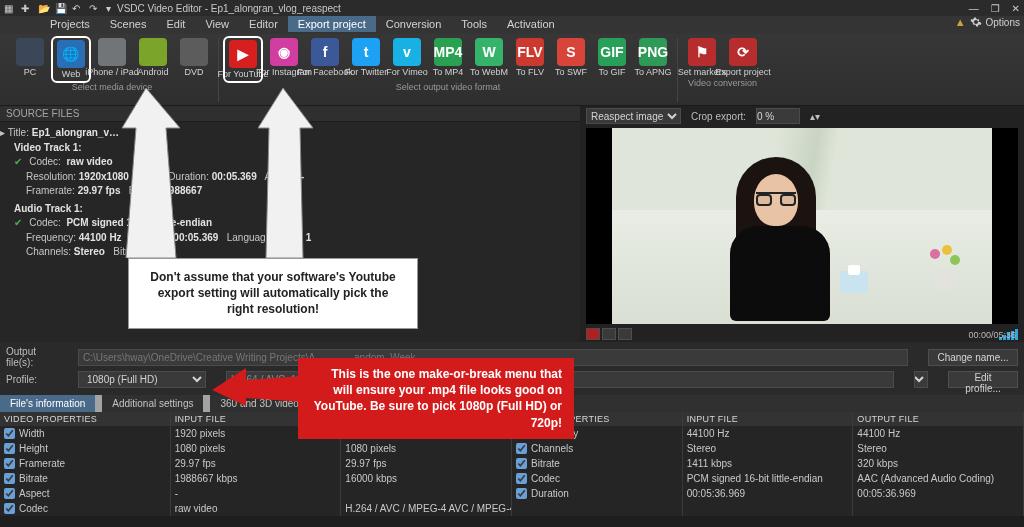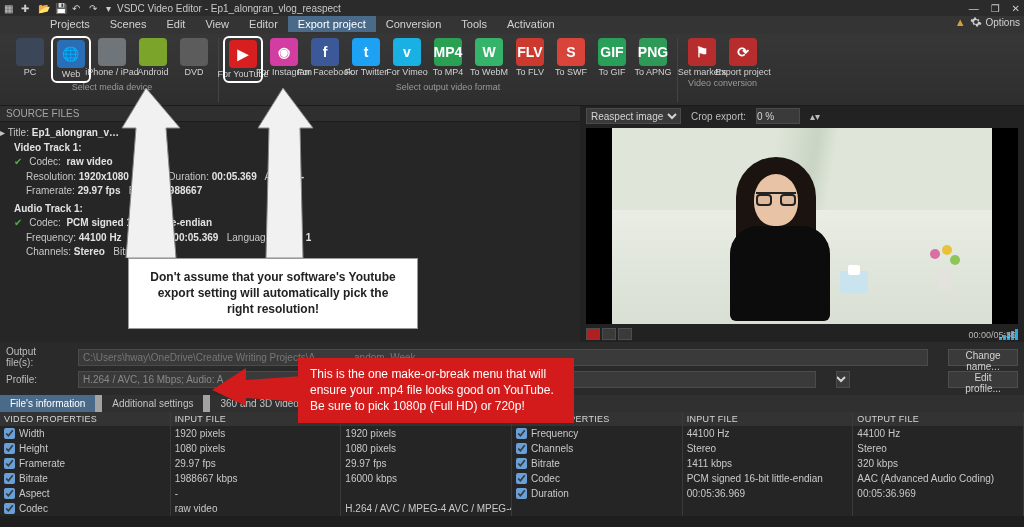--- a/index.html
+++ b/index.html
@@ -55,21 +55,21 @@
   .tissuebox{position:absolute;left:60%;bottom:16%;width:28px;height:22px;background:#c9e4ef;border-radius:2px}
   .tissuebox::after{content:"";position:absolute;top:-6px;left:8px;width:12px;height:10px;background:#fff;border-radius:2px}
   .timecode{position:absolute;right:8px;bottom:2px;font-size:9px;color:#b8b8b8}
   .pv-ctrl{display:flex;gap:2px;padding:2px 6px;align-items:center}
   .pv-ctrl .btn{width:14px;height:12px;background:#3a3a3a;border:1px solid #4e4e4e;cursor:pointer}
   .pv-ctrl .play{background:#b02020}
   .vol{margin-left:auto;display:flex;gap:1px;align-items:flex-end}
   .vol span{width:3px;background:#2aa7e0}
   
   .callout{position:absolute;background:#fff;color:#222;font-size:12px;font-weight:600;padding:10px 14px;text-align:center;z-index:30;border:1px solid #999;line-height:1.35}
-  .redcall{position:absolute;background:#d41b1b;color:#fff;font-size:12px;font-weight:400;padding:8px 12px;text-align:left;z-index:30;line-height:1.35}
+  .redcall{position:absolute;background:#d41b1b;color:#fff;font-size:12px;font-weight:700;padding:8px 12px;text-align:right;z-index:30;line-height:1.35}
   .arrow{position:absolute;z-index:29}
   
   .settings{background:#2a2a2a;padding:4px 6px}
   .row{display:flex;align-items:center;gap:20px;margin-bottom:3px}
   .row label{width:52px;font-size:10px;color:#bdbdbd}
   .row input,.row select{background:#3a3a3a;border:1px solid #4b4b4b;color:#d4d4d4;font-size:10px;height:17px;padding:0 4px}
   .btn-sm{background:#3a3a3a;border:1px solid #4e4e4e;color:#d4d4d4;font-size:10px;height:17px;padding:0 8px;cursor:pointer}
   .tabs{display:flex;background:#303030;font-size:10px}
   .tabs .t{padding:3px 10px;cursor:pointer;border-right:7px solid #a3a3a3;color:#c4c4c4}
   .tabs .t.active{background:#4a6a8a;color:#fff}
@@ -300,24 +300,25 @@
 
 <svg class="arrow" style="left:212px;top:360px" width="90" height="46" viewBox="0 0 90 46">
   <polygon points="0,30 34,8 34,20 90,16 90,42 34,38 34,46" fill="#d41b1b"></polygon>
 </svg>
 <div class="redcall" style="left:298px;top:358px;width:276px">This is the one make-or-break menu that will ensure your .mp4 file looks good on YouTube. Be sure to pick 1080p (Full HD) or 720p!</div>
 
 <div class="settings">
   <div class="row">
     <label>Output file(s):</label>
     <input style="flex: 1 1 0%; max-width: 870px; color: rgb(119, 119, 119);" value="C:\Users\hway\OneDrive\Creative Writing Projects\A_______andom_Week_…">
-    <button class="btn-sm" style="margin-left:auto;width:70px">Change name...</button>
+    <button class="btn-sm" style="margin-left:auto;width:90px">Change name...</button>
   </div>
   <div class="row">
     <label>Profile:</label>
+    <select style="width:128px"><option>1080p (Full HD)</option></select>
     <input readonly="" style="flex: 1 1 0%; max-width: 738px; color: rgb(136, 136, 136);" value="H.264 / AVC, 16 Mbps; Audio: A…">
     <select style="width:14px"></select>
     <button class="btn-sm" style="margin-left:auto;width:70px">Edit profile...</button>
   </div>
 </div>
 
 <div class="tabs" id="tabs">
     <div class="t active">File's information</div>
     <div class="t">Additional settings</div>
     <div class="t">360 and 3D video settings</div>

